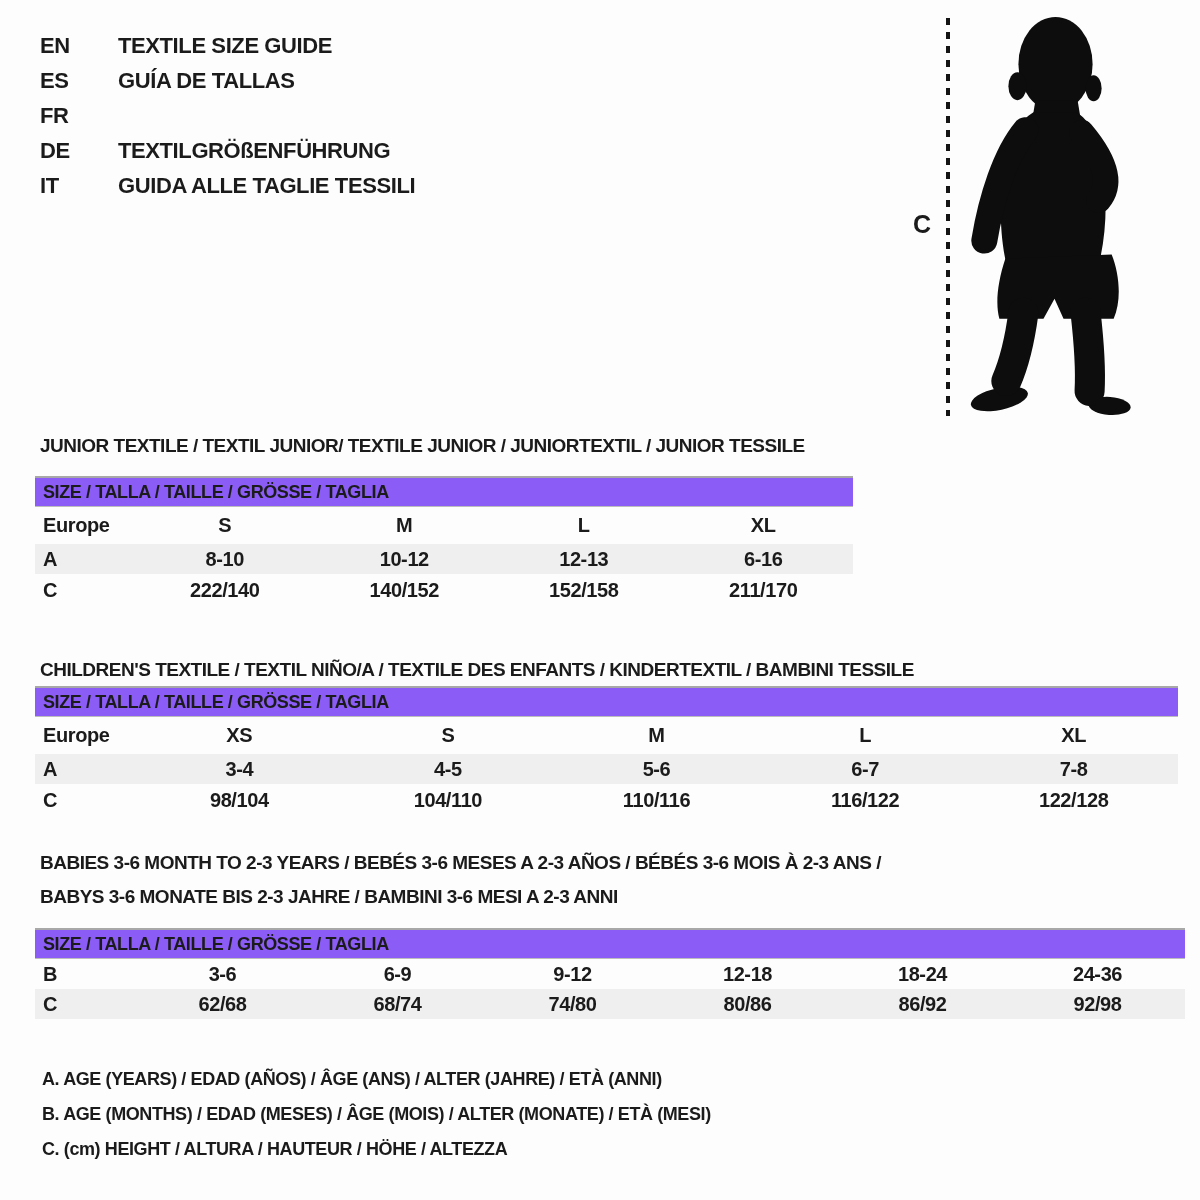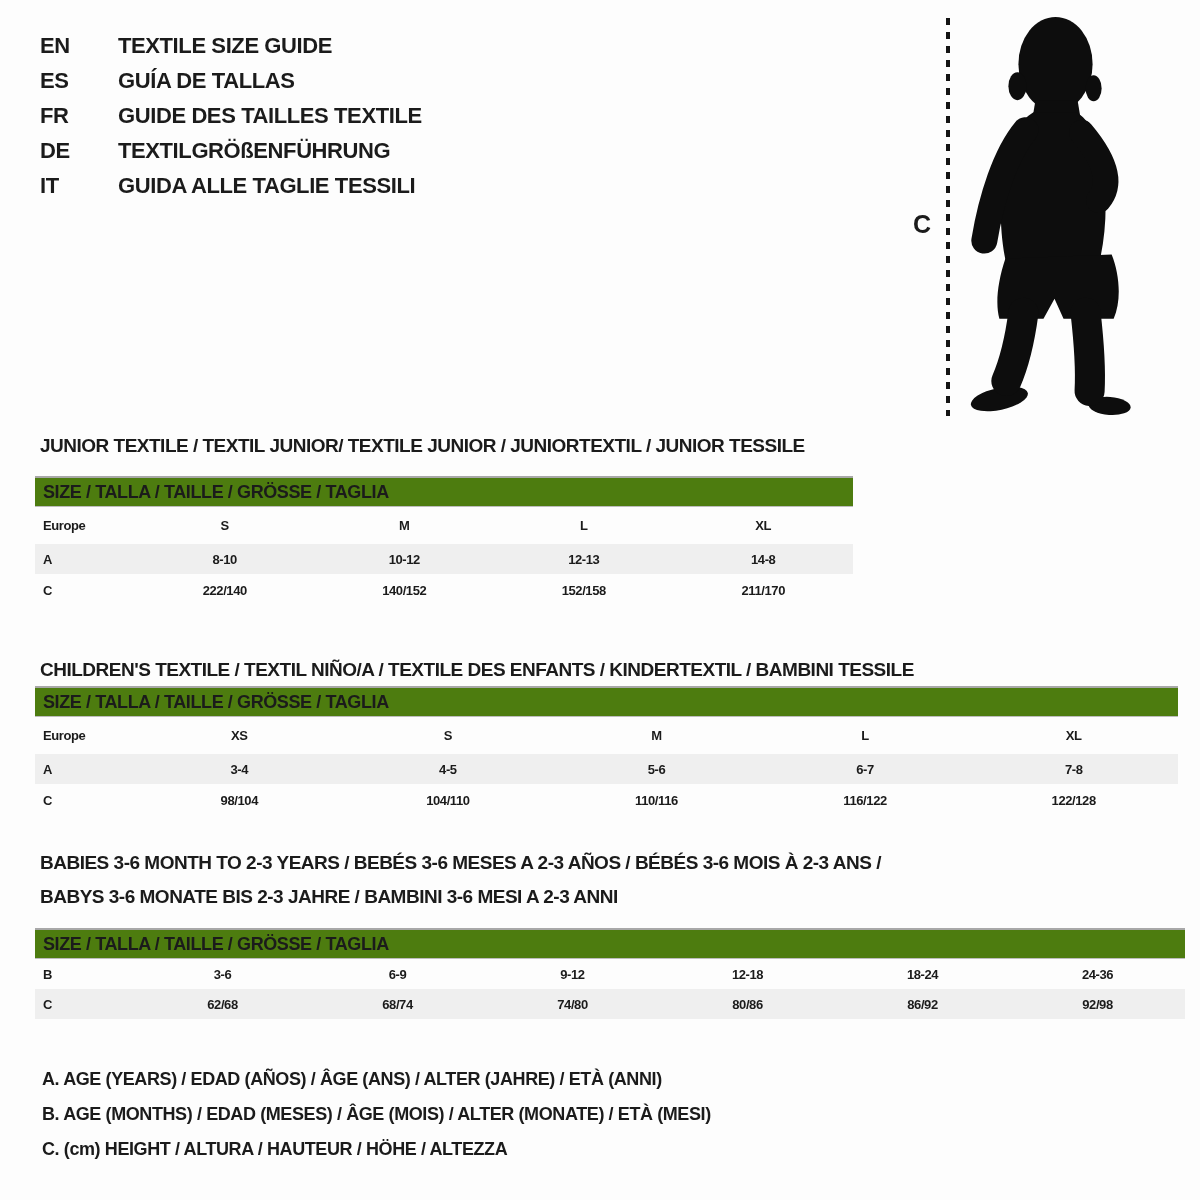--- a/index.html
+++ b/index.html
@@ -39,25 +39,25 @@
   .title-children{top:640px;margin-top:19px;}
   .title-babies{top:846px;line-height:34px;white-space:normal;width:920px;}
 
   
   .size-table{position:absolute;left:35px;}
   .table-junior{top:476px;width:818px;}
   .table-children{top:686px;width:1143px;}
   .table-babies{top:928px;width:1150px;}
   .bar{
     height:31px;box-sizing:border-box;
-    background:#4d7c0f;border-top:2px solid #a8a8a8;border-bottom:1px solid #bdbdbd;
+    background:#8b5cf6;border-top:2px solid #a8a8a8;border-bottom:1px solid #bdbdbd;
     display:flex;align-items:center;padding-left:8px;
     font-weight:bold;font-size:18px;
   }
-  .trow{display:flex;align-items:center;font-weight:bold;font-size:13px;}
+  .trow{display:flex;align-items:center;font-weight:bold;font-size:20px;}
   .trow .rlabel{width:100px;box-sizing:border-box;padding-left:8px;text-align:left;}
   .trow .cell{flex:1;text-align:center;}
   .h37{height:37px;}
   .h30{height:30px;}
   .h33{height:33px;}
   .shaded{background:#efefef;}
 
   
   .notes{position:absolute;left:42px;top:1062px;}
   .note-line{display:block;height:35px;line-height:35px;font-weight:bold;font-size:18px;white-space:nowrap;}
@@ -71,21 +71,20 @@
     <div class="lang-row">
       <span class="lang-code">EN</span>
       <span class="lang-label">TEXTILE SIZE GUIDE</span>
     </div>
     <div class="lang-row">
       <span class="lang-code">ES</span>
       <span class="lang-label">GUÍA DE TALLAS</span>
     </div>
     <div class="lang-row">
       <span class="lang-code">FR</span>
-      <span class="lang-label">GUIDE DES TAILLES TEXTILE</span>
     </div>
     <div class="lang-row">
       <span class="lang-code">DE</span>
       <span class="lang-label">TEXTILGRÖßENFÜHRUNG</span>
     </div>
     <div class="lang-row">
       <span class="lang-code">IT</span>
       <span class="lang-label">GUIDA ALLE TAGLIE TESSILI</span>
     </div>
   </div>
@@ -129,21 +128,21 @@
       <span class="cell">S</span>
       <span class="cell">M</span>
       <span class="cell">L</span>
       <span class="cell">XL</span>
     </div>
     <div class="trow h30 shaded">
       <span class="rlabel">A</span>
       <span class="cell">8-10</span>
       <span class="cell">10-12</span>
       <span class="cell">12-13</span>
-      <span class="cell">14-8</span>
+      <span class="cell">6-16</span>
     </div>
     <div class="trow h33">
       <span class="rlabel">C</span>
       <span class="cell">222/140</span>
       <span class="cell">140/152</span>
       <span class="cell">152/158</span>
       <span class="cell">211/170</span>
     </div>
   </div>
 

